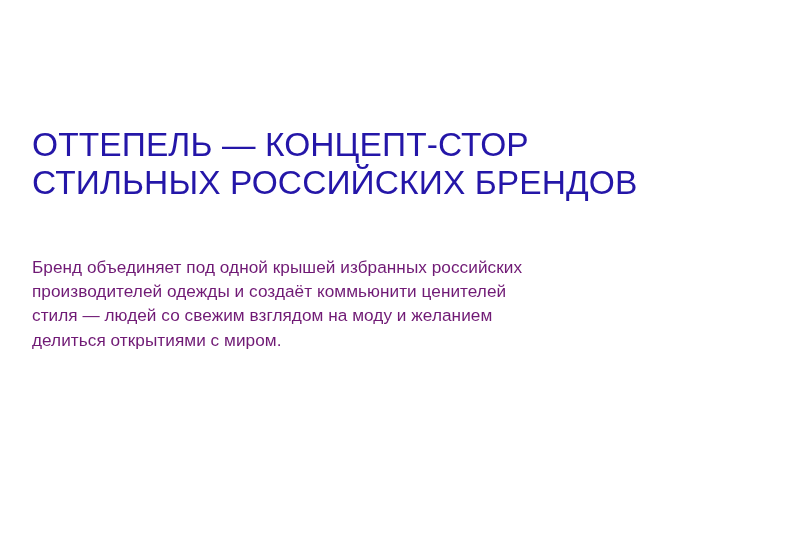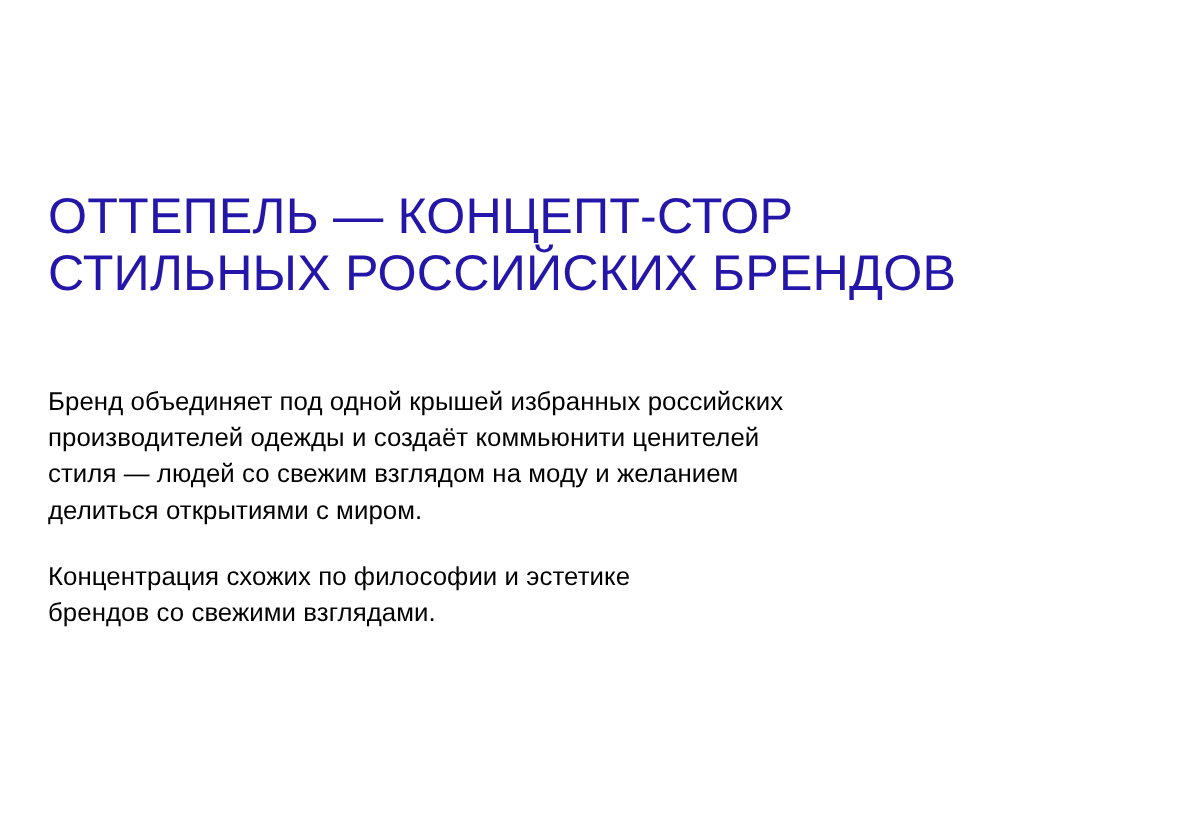--- a/index.html
+++ b/index.html
@@ -43,21 +43,21 @@
   .body-block {
     position: absolute;
     left: 32px;
     top: 207px;
     width: 700px;
   }
 
   .body-paragraph {
     margin: 0 0 20px 0;
     padding: 0;
-    color: #000000;
+    color: #701a75;
     font-size: 17.2px;
     font-weight: 400;
     line-height: 24.2px;
     letter-spacing: 0.05px;
     white-space: pre-line;
   }
 
   .body-paragraph:last-child {
     margin-bottom: 0;
   }
@@ -68,17 +68,15 @@
 <div class="slide">
 
   <h1 class="slide-title">ОТТЕПЕЛЬ — КОНЦЕПТ-СТОР
 СТИЛЬНЫХ РОССИЙСКИХ БРЕНДОВ</h1>
 
   <div class="body-block">
     <p class="body-paragraph">Бренд объединяет под одной крышей избранных российских
 производителей одежды и создаёт коммьюнити ценителей
 стиля — людей со свежим взглядом на моду и желанием
 делиться открытиями с миром.</p>
-    <p class="body-paragraph">Концентрация схожих по философии и эстетике
-брендов со свежими взглядами.</p>
   </div>
 
 </div>
 
 </body></html>

